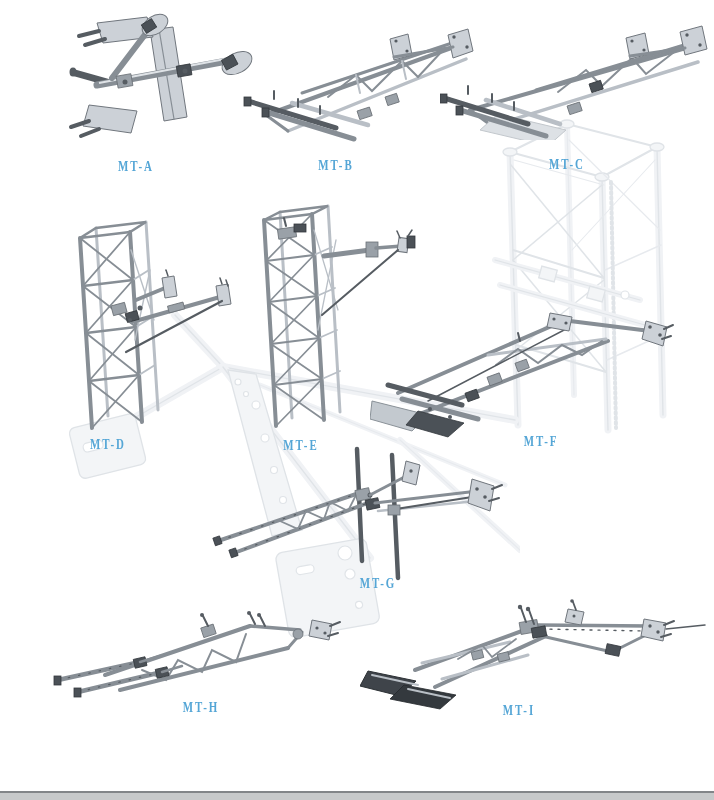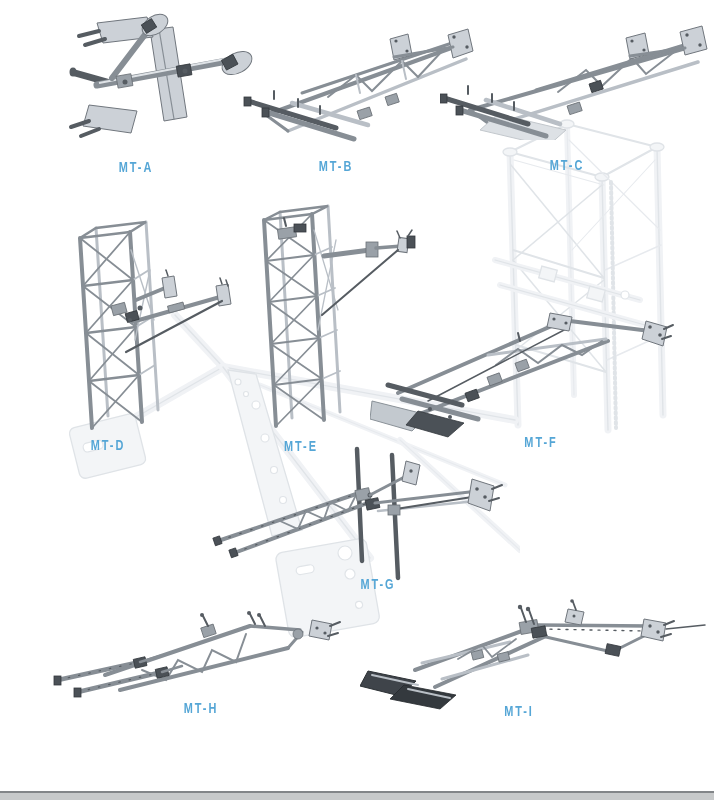--- a/index.html
+++ b/index.html
@@ -1,17 +1,17 @@
 <!DOCTYPE html>
 <html style="--accent: #55a6d6;"><head>
 <meta charset="utf-8">
 <style>
   html,body{margin:0;padding:0;background:#ffffff;}
   #page{position:relative;width:714px;height:800px;background:#ffffff;overflow:hidden;
-        font-family:Liberation Sans, sans-serif;}
+        font-family:Liberation Serif, serif;}
   .fig{position:absolute;}
   .fig svg{display:block;}
   .part-label{position:absolute;width:90px;text-align:center;
       color:var(--accent,#55a6d6);
       font-size:14px;font-weight:700;letter-spacing:2.5px;
       transform:scaleX(0.78);transform-origin:center;}
   
   .s-dark{stroke:#565c62;fill:none;stroke-linecap:round;}
   .s-mid{stroke:#878e95;fill:none;stroke-linecap:round;}
   .s-light{stroke:#b9bfc6;fill:none;stroke-linecap:round;}

